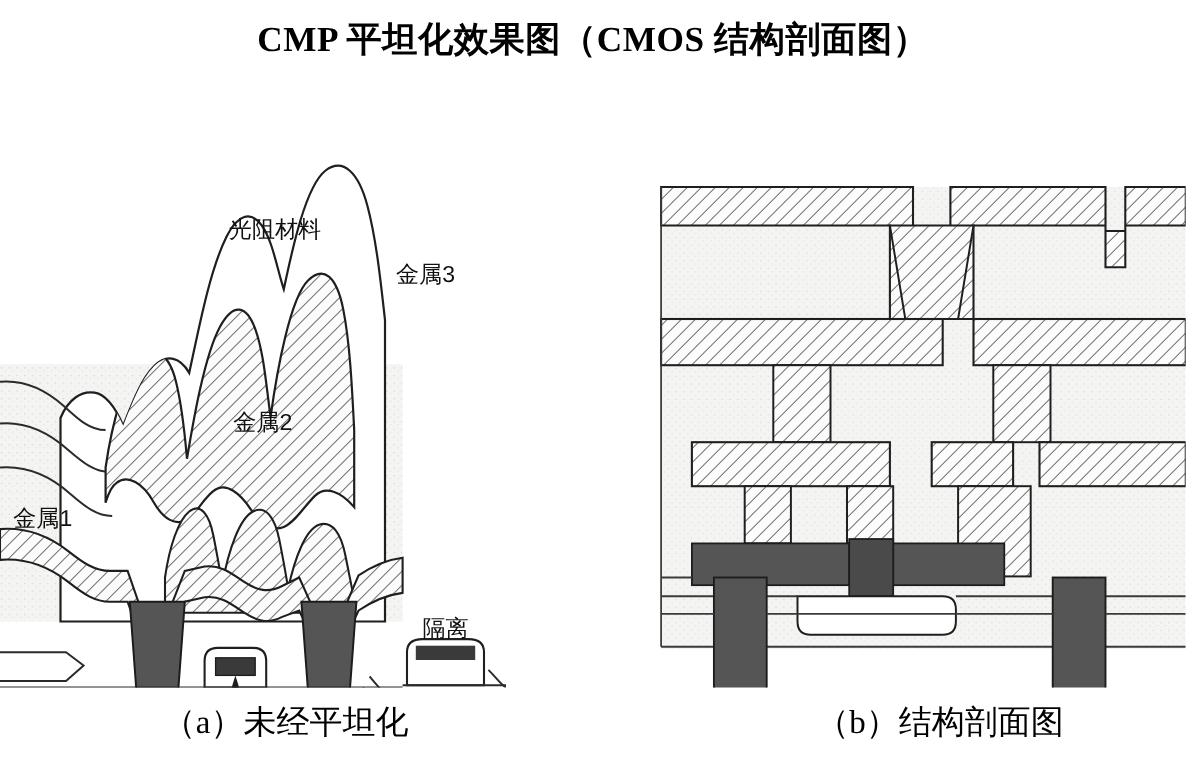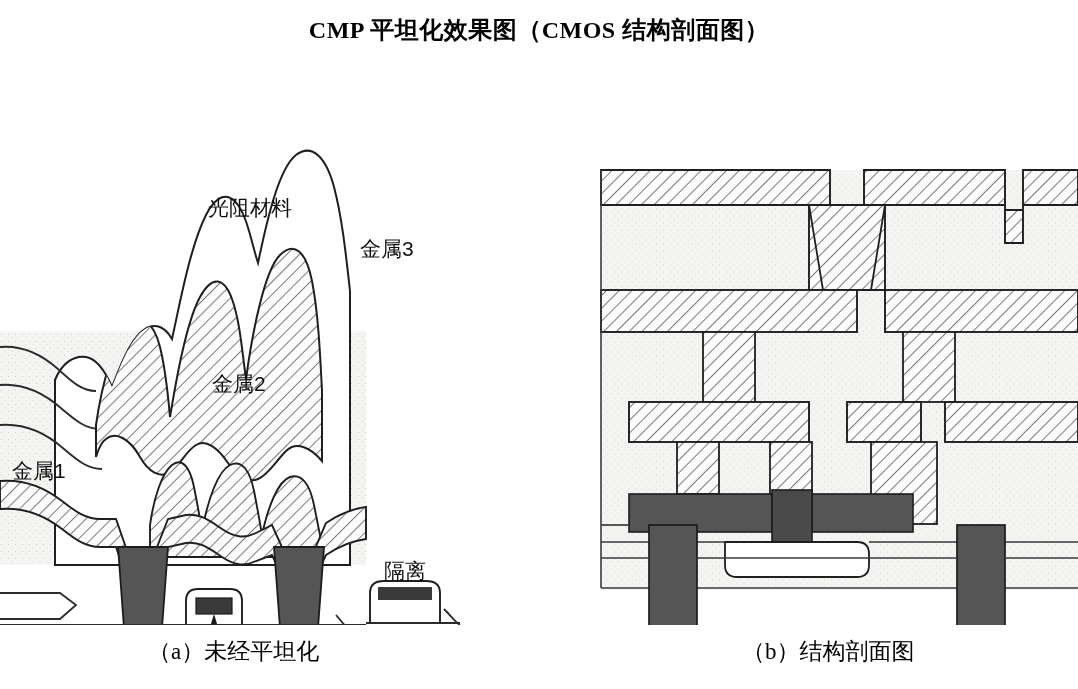--- a/index.html
+++ b/index.html
@@ -7,30 +7,30 @@
     width:1078px;height:689px;
     background:#ffffff;
     font-family:"Liberation Serif","DejaVu Serif",serif;
     color:#000;
     overflow:hidden;
     position:relative;
   }
   #figure-title{
     position:absolute;left:0;top:14px;width:1078px;
     text-align:center;
-    font-size:24px;font-weight:bold;
+    font-size:32px;font-weight:bold;
     letter-spacing:0.5px;
     white-space:nowrap;
   }
   .panel{position:absolute;}
   #panel-a{left:0;top:95px;width:460px;height:530px;}
   #panel-b{left:585px;top:95px;width:493px;height:530px;}
   .caption{
     position:absolute;
-    font-size:23px;
+    font-size:30px;
     white-space:nowrap;
   }
   #caption-a{left:148px;top:636px;}
   #caption-b{left:742px;top:636px;}
   svg{display:block;}
   .dlabel{
     font-family:"Liberation Sans","DejaVu Sans",sans-serif;
     font-size:21px;
     fill:#111;
   }

